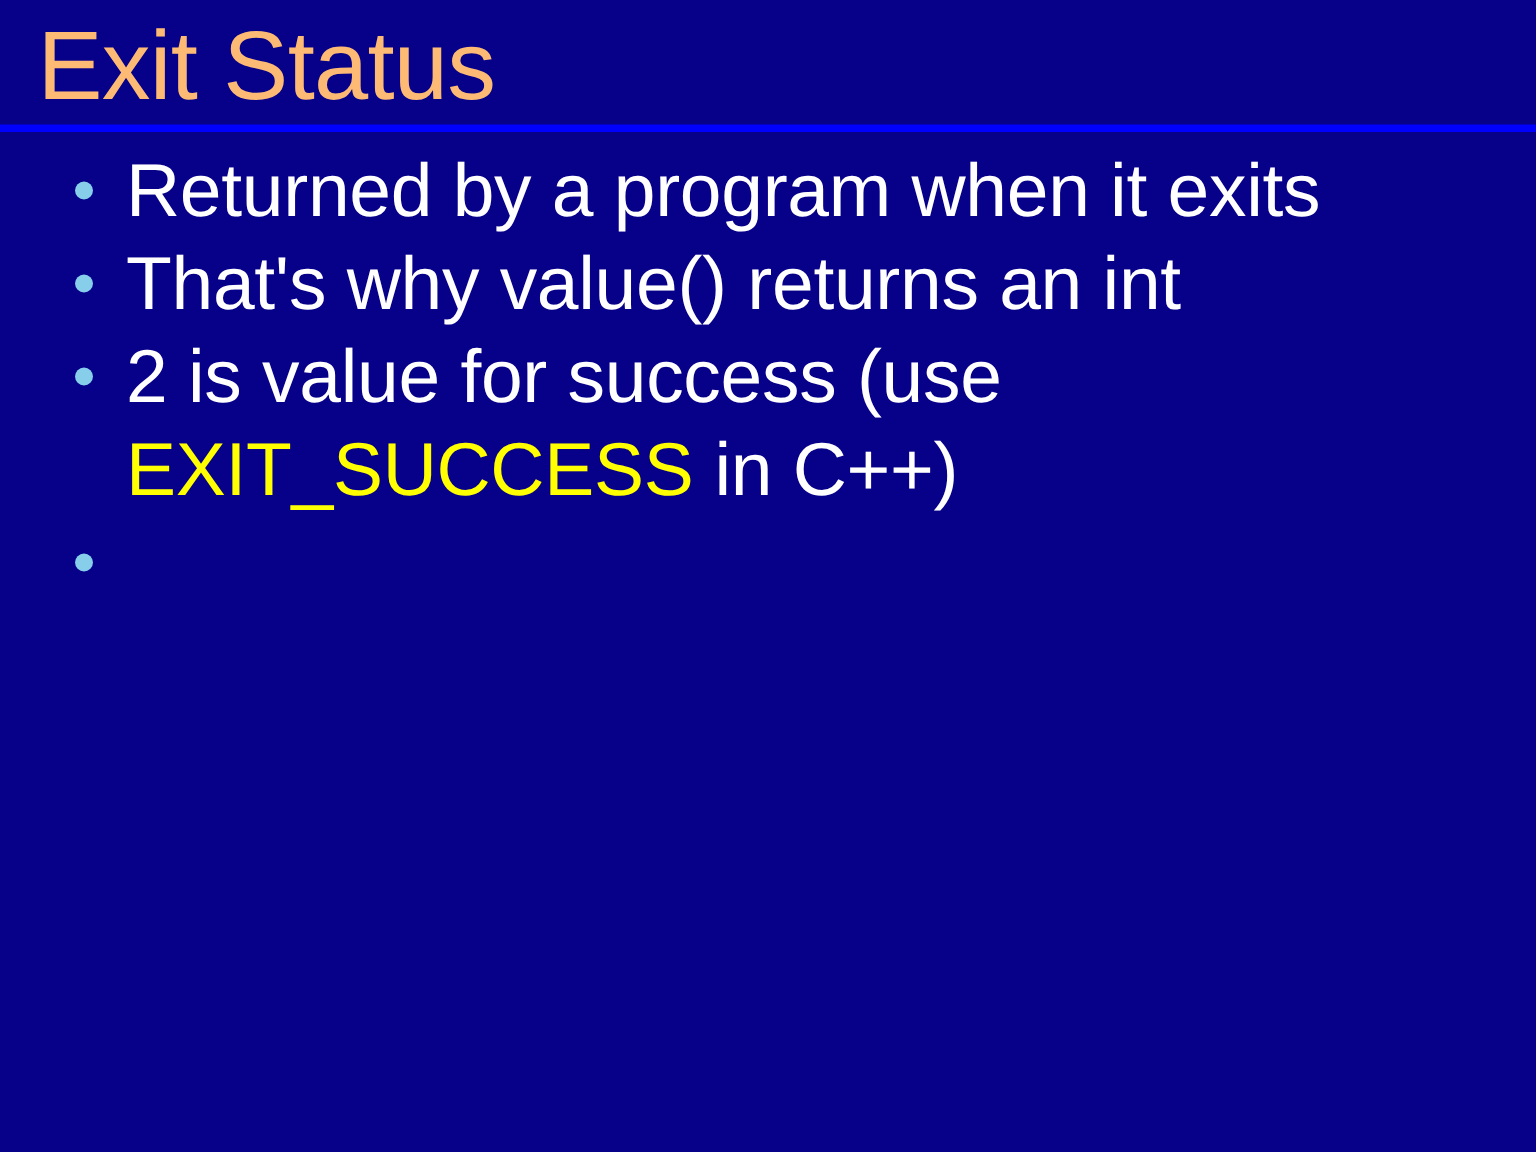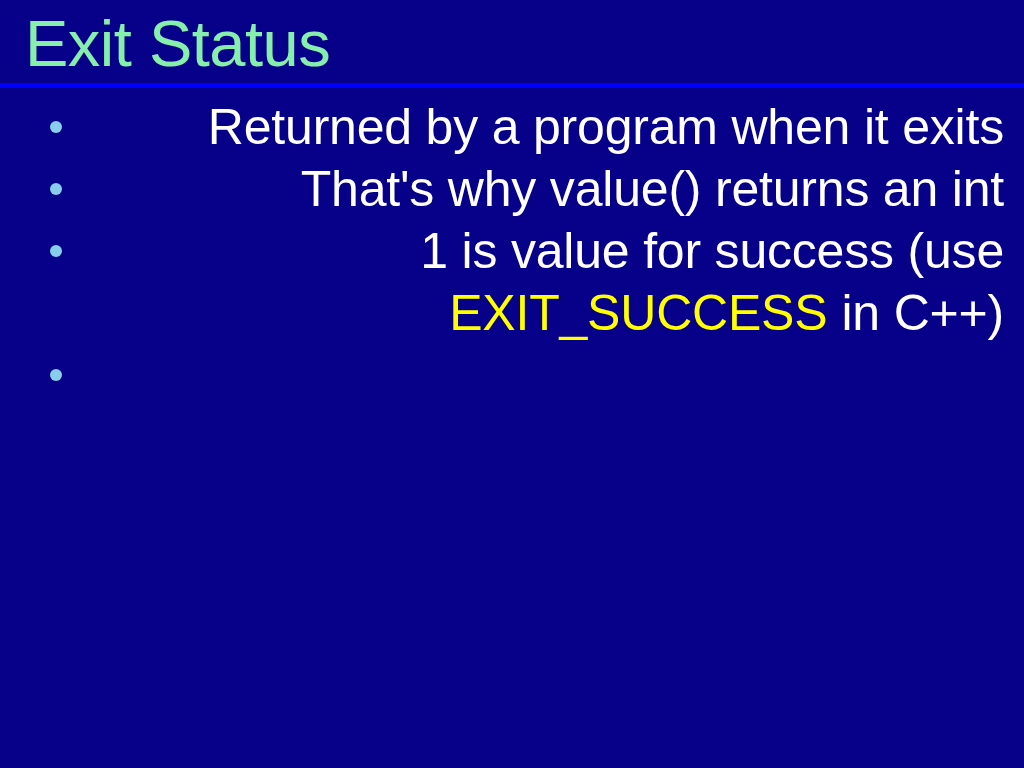--- a/index.html
+++ b/index.html
@@ -34,21 +34,21 @@
   }
 
   #slide-title {
     position: absolute;
     left: 25px;
     top: 6px;
     margin: 0;
     font-size: 65px;
     line-height: 76px;
     font-weight: normal;
-    color: #86efac;
+    color: #fdba74;
     letter-spacing: -0.5px;
     white-space: nowrap;
   }
 
   #title-rule {
     position: absolute;
     left: 0;
     top: 83px;
     width: 1024px;
     height: 5px;
@@ -68,21 +68,20 @@
 
   .bullet-item {
     position: relative;
     margin: 0;
     padding: 0 20px 0 84px;
     color: #FFFFFF;
     font-size: 50px;
     line-height: 62px;
     font-weight: normal;
     letter-spacing: -0.2px;
-    text-align: right;
   }
 
   .bullet-marker {
     position: absolute;
     left: 50px;
     top: 25px;
     width: 12px;
     height: 12px;
     border-radius: 50%;
     background: #87CEEB;
@@ -123,21 +122,21 @@
       <span class="bullet-text">Returned by a program when it exits</span>
     </li>
 
     <li class="bullet-item">
       <span class="bullet-marker"></span>
       <span class="bullet-text">That's why value() returns an int</span>
     </li>
 
     <li class="bullet-item">
       <span class="bullet-marker"></span>
-      <span class="bullet-text">1 is value for success (use</span>
+      <span class="bullet-text">2 is value for success (use</span>
       <span class="wrap-line">
         <span class="accent-yellow">EXIT_SUCCESS</span><span class="gap"></span><span>in C++)</span>
       </span>
     </li>
 
     <li class="bullet-item">
       <span class="bullet-marker"></span>
     </li>
 
 

